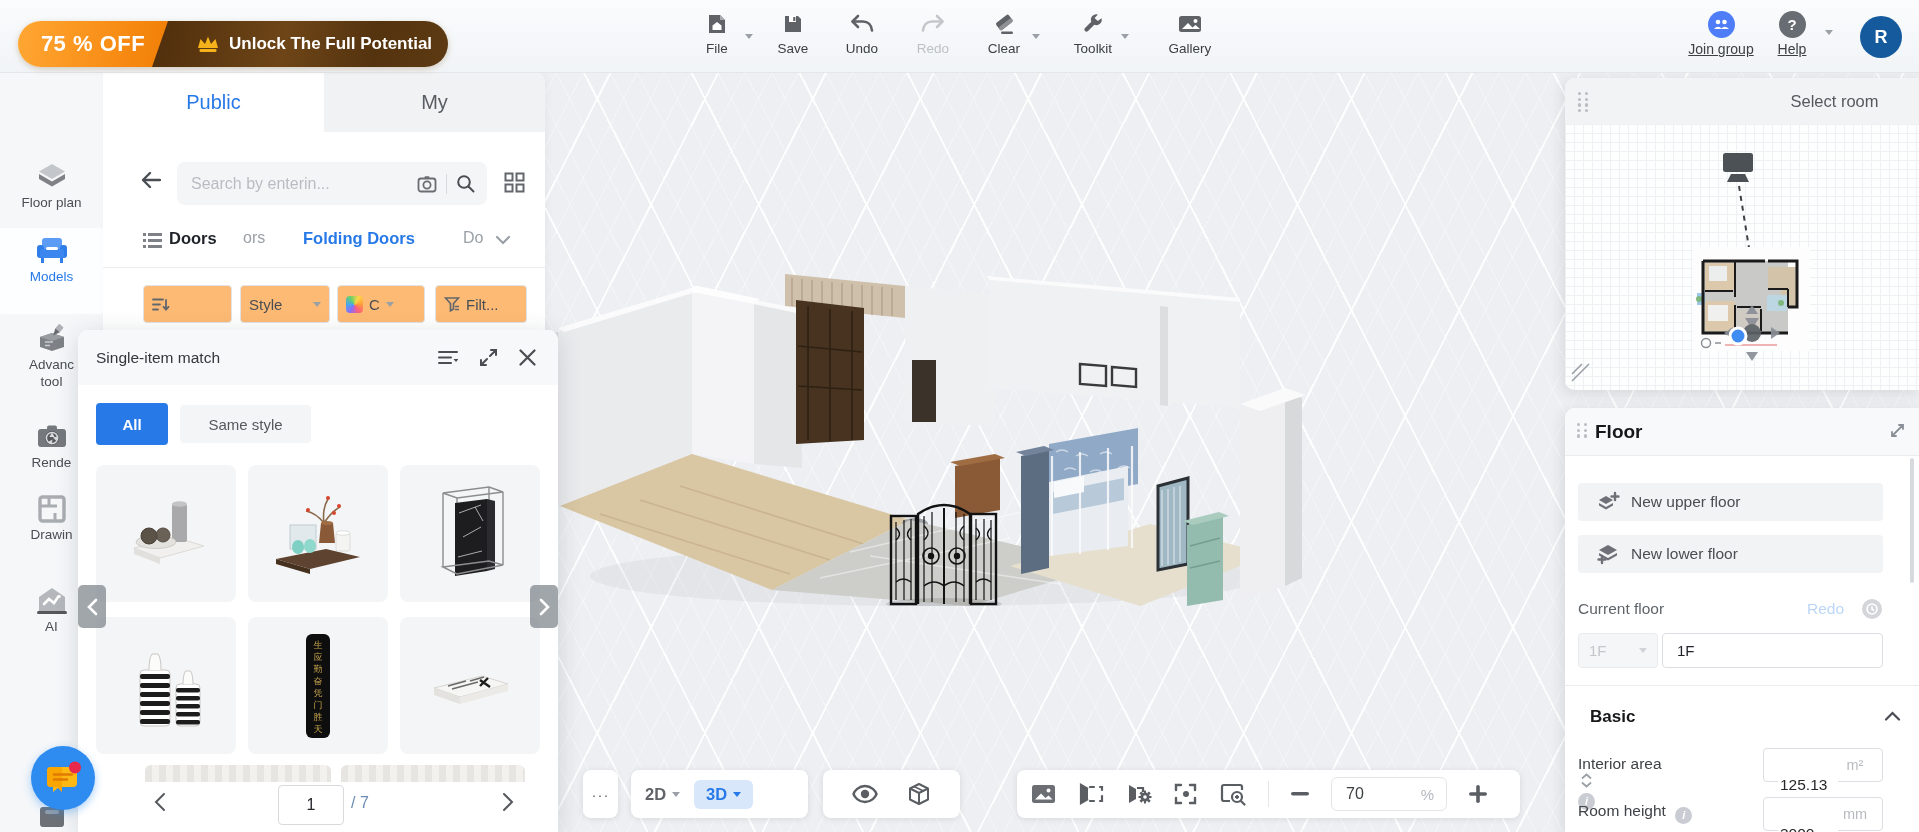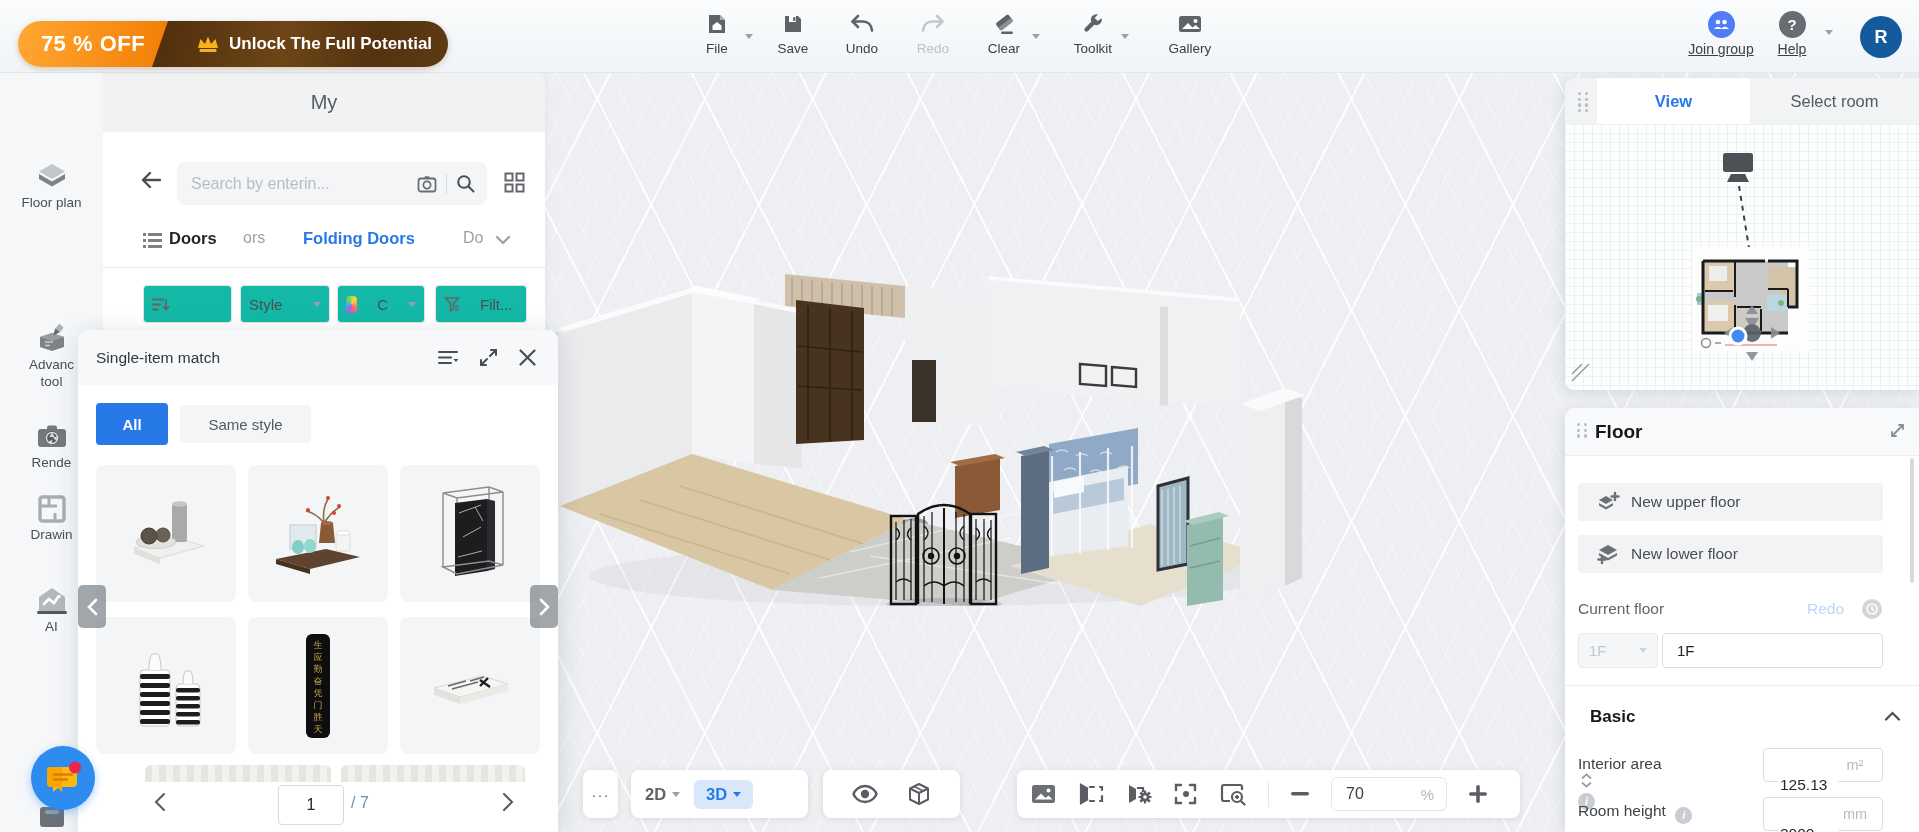--- a/index.html
+++ b/index.html
@@ -50,21 +50,21 @@
   .search-box input{flex:1;border:none;outline:none;background:transparent;font-size:16px;color:#3c4043;font-family:inherit;}
   .search-box input::placeholder{color:#b9bdc3;}
   .sb-div{width:1px;height:20px;background:#d8dadd;margin:0 9px;}
   .grid-ico{position:absolute;left:401px;top:100px;cursor:pointer;}
   .cats{position:absolute;left:0;top:157px;width:100%;height:26px;}
   .cats>*{position:absolute;top:0;white-space:nowrap;cursor:pointer;}
   .cat-head{left:66px;font-size:16.5px;font-weight:bold;color:#1f2329;}
   .cat-trunc{font-size:16px;color:#9aa0a6;}
   .cat-sel{left:200px;font-size:16.5px;font-weight:bold;color:#2779e8;}
   .cat-divider{position:absolute;left:0;top:195px;width:100%;height:1px;background:#ececee;}
-  .fbox{position:absolute;top:213px;height:38px;border:1px solid #e1e3e6;border-radius:4px;background:#14b8a6;display:flex;align-items:center;padding:0 8px;box-sizing:border-box;gap:20px;cursor:pointer;font-size:15px;color:#4a4e54;}
+  .fbox{position:absolute;top:213px;height:38px;border:1px solid #e1e3e6;border-radius:4px;background:#fdba74;display:flex;align-items:center;padding:0 8px;box-sizing:border-box;gap:6px;cursor:pointer;font-size:15px;color:#4a4e54;}
   .swatch{width:17px;height:17px;border-radius:4px;background:conic-gradient(from 210deg,#8e6df3,#4aa6ee,#69d06a,#ffd644,#ff9a3c,#ff5e7e,#8e6df3);}
   
   .match{position:absolute;left:78px;top:330px;width:480px;height:502px;background:#fff;border-radius:10px 10px 0 0;box-shadow:0 4px 24px rgba(40,50,60,.16);z-index:9;}
   .match-head{height:55px;background:#f7f8fa;border-radius:10px 10px 0 0;display:flex;align-items:center;}
   .match-title{font-size:15.5px;color:#33363a;margin-left:18px;flex:1;}
   .mh-ic{margin-right:22px;cursor:pointer;}
   .match-tab{position:absolute;border-radius:4px;display:flex;align-items:center;justify-content:center;font-size:15px;cursor:pointer;}
   .match-tab.all{left:18px;top:73px;width:72px;height:42px;background:#2779e8;color:#fff;font-weight:bold;}
   .match-tab.same{left:102px;top:75px;width:131px;height:38px;background:#f4f5f6;color:#55595e;}
   .cell{position:absolute;width:140px;height:137px;background:#f4f5f6;border-radius:8px;cursor:pointer;display:flex;align-items:center;justify-content:center;}
@@ -315,20 +315,34 @@
   <aside class="sidebar">
     <div class="side-item" style="top:82px">
       <span class="ic">
           <svg width="34" height="30" viewBox="0 0 34 30">
             <polygon points="17,2 30,9.5 17,17 4,9.5" fill="#c3c6ca"></polygon>
             <path d="M4 12 L17 19.5 L30 12 L30 17 L17 24.5 L4 17 Z" fill="#7e8287"></path>
           </svg>
         </span>
       <span class="side-label">Floor plan</span>
     </div>
+    <div class="side-item active" style="top:156px;height:80px">
+      <span class="ic">
+          <svg width="34" height="32" viewBox="0 0 34 32">
+            <rect x="7" y="3" width="20" height="14" rx="3" fill="#5d9cf5"></rect>
+            <rect x="2" y="10" width="7" height="13" rx="3" fill="#2f7de8"></rect>
+            <rect x="25" y="10" width="7" height="13" rx="3" fill="#2f7de8"></rect>
+            <rect x="5" y="14" width="24" height="9" rx="2.5" fill="#3b86ef"></rect>
+            <rect x="11" y="12" width="12" height="3" rx="1.5" fill="#fff"></rect>
+            <rect x="6" y="23" width="3" height="5" fill="#2f7de8"></rect>
+            <rect x="25" y="23" width="3" height="5" fill="#2f7de8"></rect>
+          </svg>
+        </span>
+      <span class="side-label">Models</span>
+    </div>
     <div class="side-item" style="top:244px">
       <span class="ic">
           <svg width="34" height="32" viewBox="0 0 34 32">
             <polygon points="5,14 17,10 29,14 29,24 17,28 5,24" fill="#7e8287"></polygon>
             <polygon points="5,14 17,10 29,14 17,18" fill="#9a9ea3"></polygon>
             <g transform="rotate(40 22 8)">
               <rect x="19" y="1" width="6" height="6" rx="1" fill="#aeb1b5"></rect>
               <polygon points="19,7 25,7 22,14" fill="#686c71"></polygon>
             </g>
             <path d="M10 19 h8 M10 22.5 h5" stroke="#c9ccd0" stroke-width="1.4"></path>
@@ -384,20 +398,21 @@
     <svg width="36" height="34" viewBox="0 0 36 34">
       <path d="M6 6 h22 a4 4 0 0 1 4 4 v12 a4 4 0 0 1 -4 4 H14 l-6 5 v-5 H6 a4 4 0 0 1 -4 -4 V10 a4 4 0 0 1 4 -4 Z" fill="#fdb913"></path>
       <path d="M2 10 a4 4 0 0 1 4 -4 h11 v25 l-5 -5 H6 a4 4 0 0 1 -4 -4 Z" fill="#f9a602"></path>
       <path d="M9 13.5 h18 M9 18.5 h13" stroke="#e07b00" stroke-width="2.4" stroke-linecap="round"></path>
       <circle cx="30" cy="6.5" r="6" fill="#e8274b"></circle>
     </svg>
   </div>
 
   <section class="catalog">
     <div class="cat-tabs">
+      <div class="cat-tab public">Public</div>
       <div class="cat-tab my">My</div>
     </div>
     <span class="back-arrow">
       <svg width="20" height="18" viewBox="0 0 20 18" fill="none" stroke="#4a4e53" stroke-width="2.4" stroke-linecap="round" stroke-linejoin="round">
           <path d="M9 2 L2 9 L9 16"></path>
           <path d="M2.5 9 H19"></path>
         </svg>
     </span>
     <div class="search-box">
       <input placeholder="Search by enterin..." style="">
@@ -716,21 +731,20 @@
       <span class="dots">
           <i></i>
           <i></i>
           <i></i>
           <i></i>
           <i></i>
           <i></i>
           <i></i>
           <i></i>
         </span>
-      <div class="mm-tab view">View</div>
       <div class="mm-tab select">Select room</div>
     </div>
     <div class="mm-map">
       <svg width="354" height="266" viewBox="0 0 354 266">
         <g>
             <rect x="158" y="29" width="30" height="19" rx="2.5" fill="#4c5156"></rect>
             <polygon points="166,50 180,50 184,58 162,58" fill="#4c5156"></polygon>
           </g>
         <path d="M174 62 L184 124" stroke="#3c4043" stroke-width="2" stroke-dasharray="5 5" fill="none"></path>
         <g transform="translate(128,123)">

